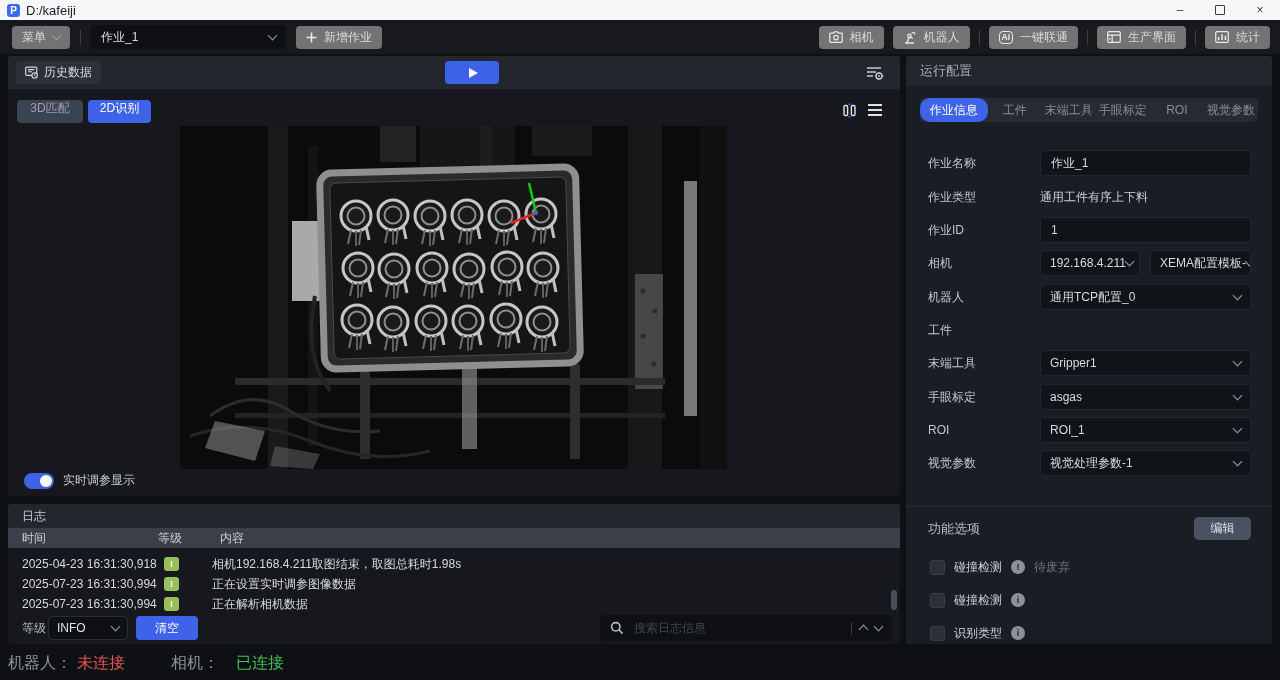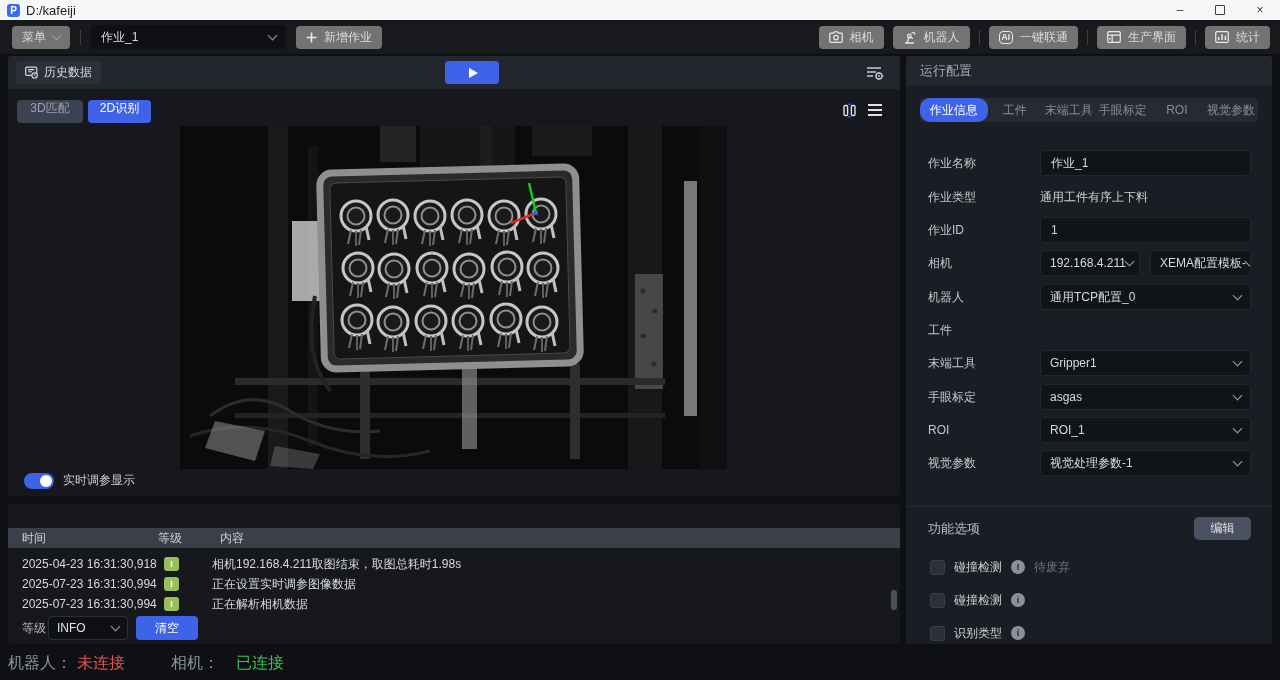--- a/index.html
+++ b/index.html
@@ -277,20 +277,23 @@
 
     <div class="live-row">
       <div class="toggle-track">
           <div class="toggle-knob"></div>
         </div>
       <span class="live-label">实时调参显示</span>
     </div>
   </div>
 
   <div class="panel log-panel">
+    <div class="log-title-row">
+      <span class="log-title">日志</span>
+    </div>
     <div class="log-cols">
       <span class="log-col" style="left:14px">时间</span>
       <span class="log-col" style="left:150px">等级</span>
       <span class="log-col" style="left:212px">内容</span>
     </div>
 
     <div class="log-row" style="top:50px">
       <span class="log-cell" style="left:14px">2025-04-23 16:31:30,918</span>
       <span class="lvl-badge">I</span>
       <span class="log-cell" style="left:204px">相机192.168.4.211取图结束，取图总耗时1.98s</span>
@@ -310,20 +313,30 @@
 
     <span class="log-ctrl-label">等级</span>
     <div class="lvl-select">
       <span>INFO</span>
       <span class="chev"></span>
     </div>
     <div class="clear-btn">
         <span>清空</span>
       </div>
 
+    <div class="search-box">
+      <svg class="icon-svg" width="14" height="14" viewBox="0 0 14 14">
+          <circle cx="5.8" cy="5.8" r="4.2" fill="none" stroke="#b9bec5" stroke-width="1.6"></circle>
+          <path d="M9 9l3.6 3.6" stroke="#b9bec5" stroke-width="1.6"></path>
+        </svg>
+      <input class="search-input" placeholder="搜索日志信息" style="">
+      <span class="search-sep"></span>
+      <span class="chev up"></span>
+      <span class="chev"></span>
+    </div>
   </div>
 
   <div class="statusbar">
     <span class="st-label">机器人：</span>
     <span class="st-red">未连接</span>
     <span class="st-gap"></span>
     <span class="st-label">相机：</span>
     <span class="st-green">已连接</span>
   </div>
 

